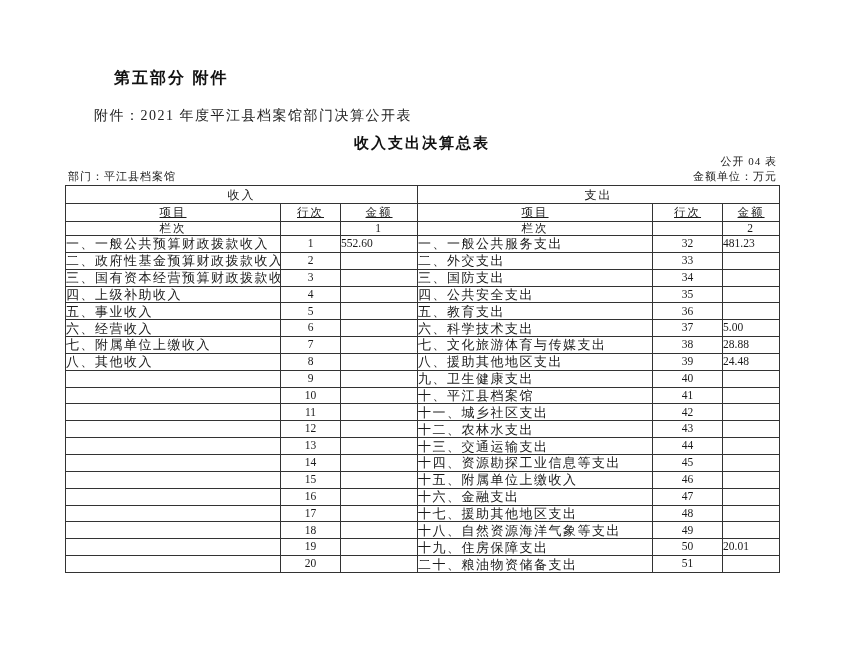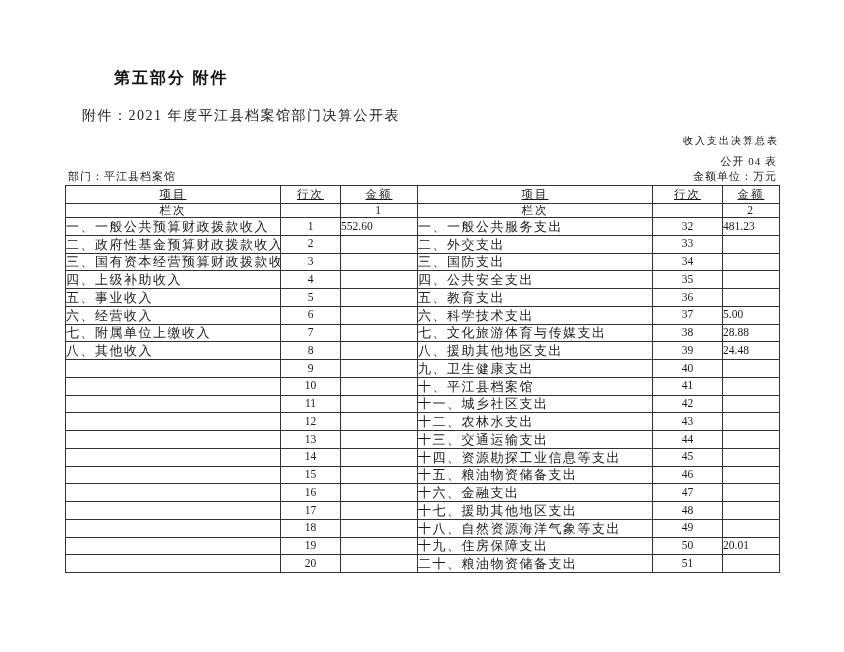--- a/index.html
+++ b/index.html
@@ -21,34 +21,34 @@
     left: 114px;
     top: 68px;
     font-family: "Liberation Sans", sans-serif;
     font-weight: bold;
     font-size: 16px;
     letter-spacing: 2px;
     color: #111;
   }
   .attachment-line {
     position: absolute;
-    left: 82px;
+    left: 94px;
     top: 107px;
     font-size: 14px;
     letter-spacing: 1.5px;
     color: #222;
   }
   .table-title {
     position: absolute;
     left: 65px;
     width: 714px;
     top: 134px;
-    text-align: right;
-    font-weight: normal;
-    font-size: 10px;
+    text-align: center;
+    font-weight: bold;
+    font-size: 15px;
     letter-spacing: 2px;
     color: #111;
   }
   .table-code {
     position: absolute;
     left: 65px;
     width: 712px;
     top: 154px;
     text-align: right;
     font-size: 11px;
@@ -114,20 +114,24 @@
   <table class="summary">
     <colgroup>
       <col style="width:215px">
       <col style="width:60px">
       <col style="width:77px">
       <col style="width:235px">
       <col style="width:70px">
       <col style="width:57px">
     </colgroup>
     <thead>
+      <tr class="section-row">
+        <th colspan="3">收入</th>
+        <th colspan="3">支出</th>
+      </tr>
       <tr class="colhead-row">
         <th>项目</th>
         <th>行次</th>
         <th>金额</th>
         <th>项目</th>
         <th>行次</th>
         <th>金额</th>
       </tr>
       <tr class="lanci-row">
         <td>栏次</td>
@@ -248,21 +252,21 @@
           <td class="rownum">14</td>
           <td class="amount"></td>
           <td class="item">十四、资源勘探工业信息等支出</td>
           <td class="rownum">45</td>
           <td class="amount"></td>
         </tr>
         <tr>
           <td class="item"></td>
           <td class="rownum">15</td>
           <td class="amount"></td>
-          <td class="item">十五、粮油物资储备支出</td>
+          <td class="item">十五、附属单位上缴收入</td>
           <td class="rownum">46</td>
           <td class="amount"></td>
         </tr>
         <tr>
           <td class="item"></td>
           <td class="rownum">16</td>
           <td class="amount"></td>
           <td class="item">十六、金融支出</td>
           <td class="rownum">47</td>
           <td class="amount"></td>

